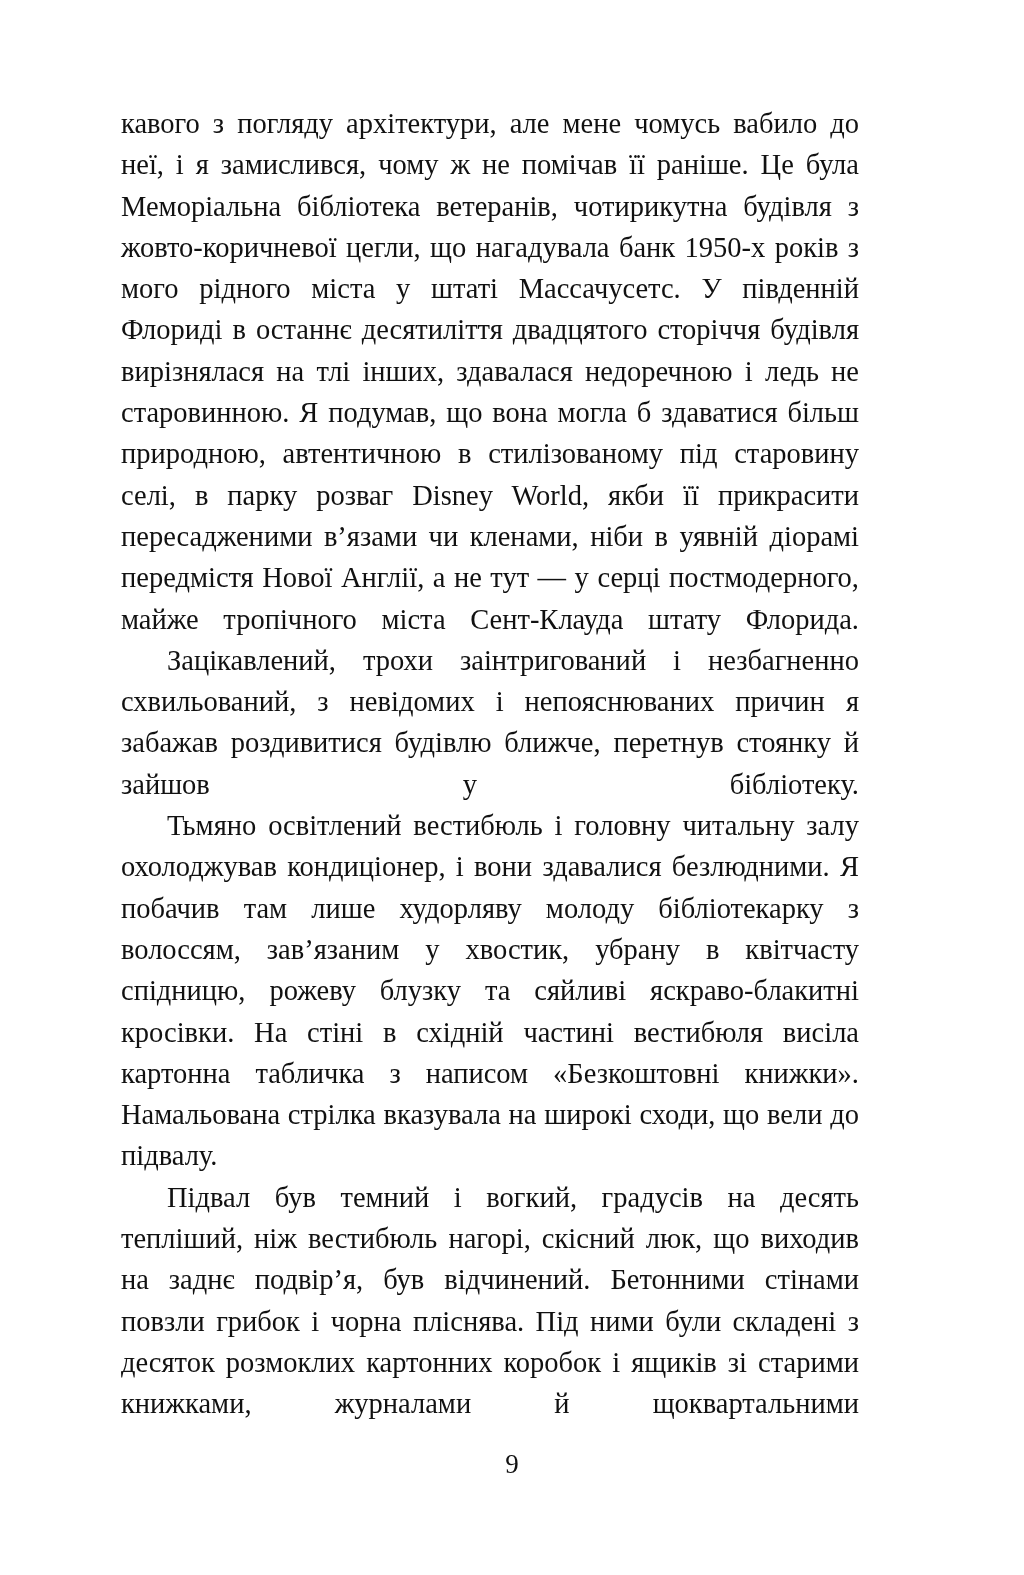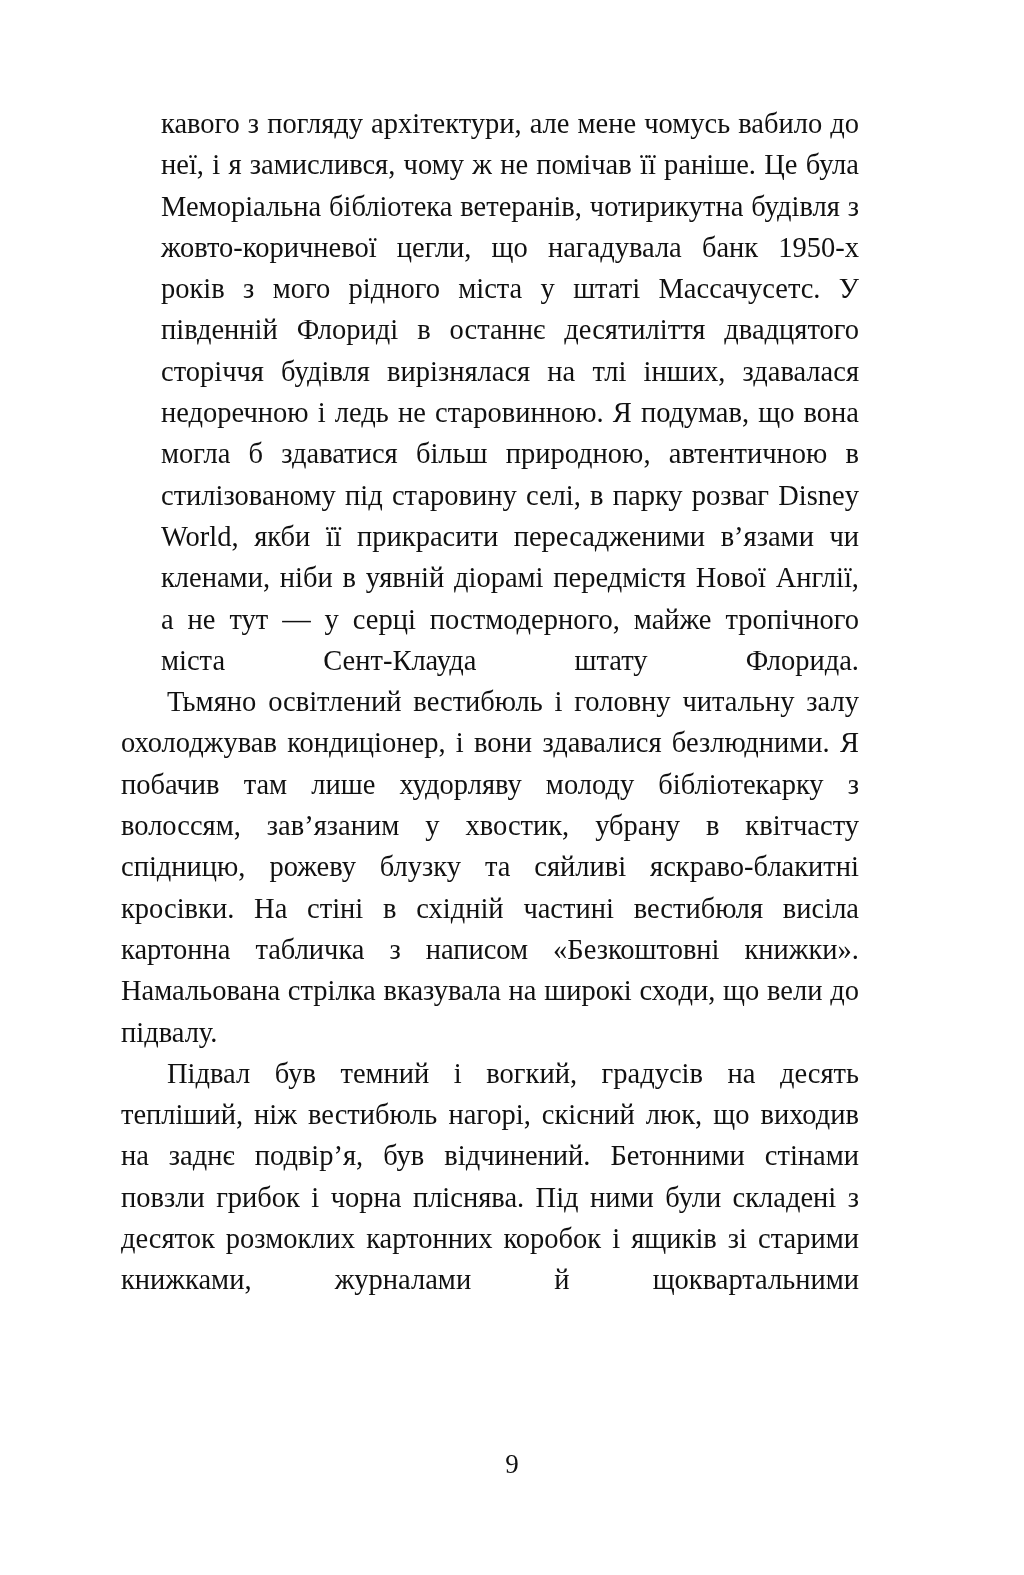--- a/index.html
+++ b/index.html
@@ -37,21 +37,20 @@
 
   .para {
     margin: 0;
     padding: 0;
     text-align: justify;
   }
 
   
   .para.continued {
     text-indent: 0;
-    margin-left: 40px;
   }
 
   .para.indented {
     text-indent: 46px;
   }
 
   
   .para.justify-last {
     text-align-last: justify;
   }
@@ -71,20 +70,21 @@
 </style>
 </head>
 <body>
 
 <div class="page">
 
   <div class="text-block">
 
     <p class="para continued justify-last">кавого з погляду архітектури, але мене чомусь вабило до неї, і я замислився, чому ж не помічав її раніше. Це була Меморіальна бібліотека ветеранів, чотирикутна будівля з жовто-коричневої цегли, що нагадувала банк 1950-х років з мого рідного міста у штаті Массачусетс. У південній Флориді в останнє десятиліття двадцятого сторіччя будівля вирізнялася на тлі інших, здавалася недоречною і ледь не старовинною. Я подумав, що вона могла б здаватися більш природною, автентичною в стилізованому під старовину селі, в парку розваг Disney World, якби її прикрасити пересадженими в’язами чи кленами, ніби в уявній діорамі передмістя Нової Англії, а не тут — у серці постмодерного, майже тропічного міста Сент-Клауда штату Флорида.</p>
 
+    <p class="para indented justify-last">Зацікавлений, трохи заінтригований і незбагненно схвильований, з невідомих і непояснюваних причин я забажав роздивитися будівлю ближче, перетнув стоянку й зайшов у бібліотеку.</p>
 
     <p class="para indented justify-last">Тьмяно освітлений вестибюль і головну читальну залу охолоджував кондиціонер, і вони здавалися безлюдними. Я побачив там лише худорляву молоду бібліотекарку з волоссям, зав’язаним у хвостик, убрану в квітчасту спідницю, рожеву блузку та сяйливі яскраво-блакитні кросівки. На стіні в східній частині вестибюля висіла картонна табличка з написом «Безкоштовні книжки». Намальована стрілка вказувала на широкі сходи, що вели до підвалу.</p>
 
     <p class="para indented justify-last">Підвал був темний і вогкий, градусів на десять тепліший, ніж вестибюль нагорі, скісний люк, що виходив на заднє подвір’я, був відчинений. Бетонними стінами повзли грибок і чорна пліснява. Під ними були складені з десяток розмоклих картонних коробок і ящиків зі старими книжками, журналами й щоквартальними</p>
 
   </div>
 
   <div class="folio">9</div>
 
 </div>

